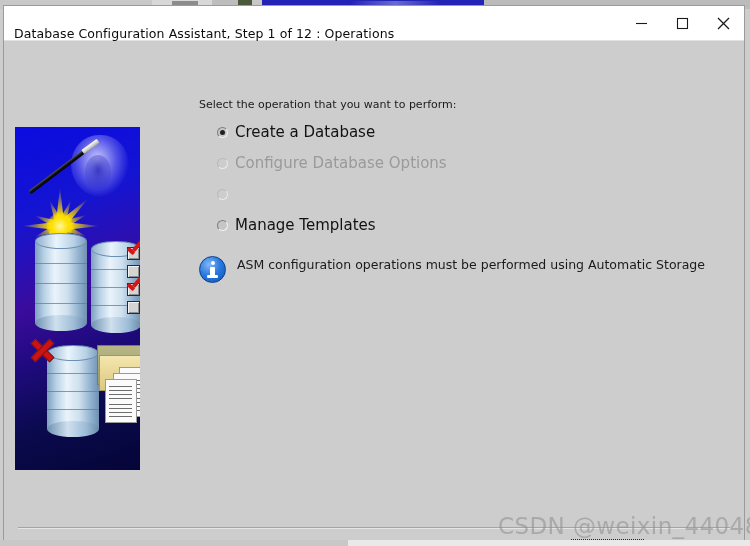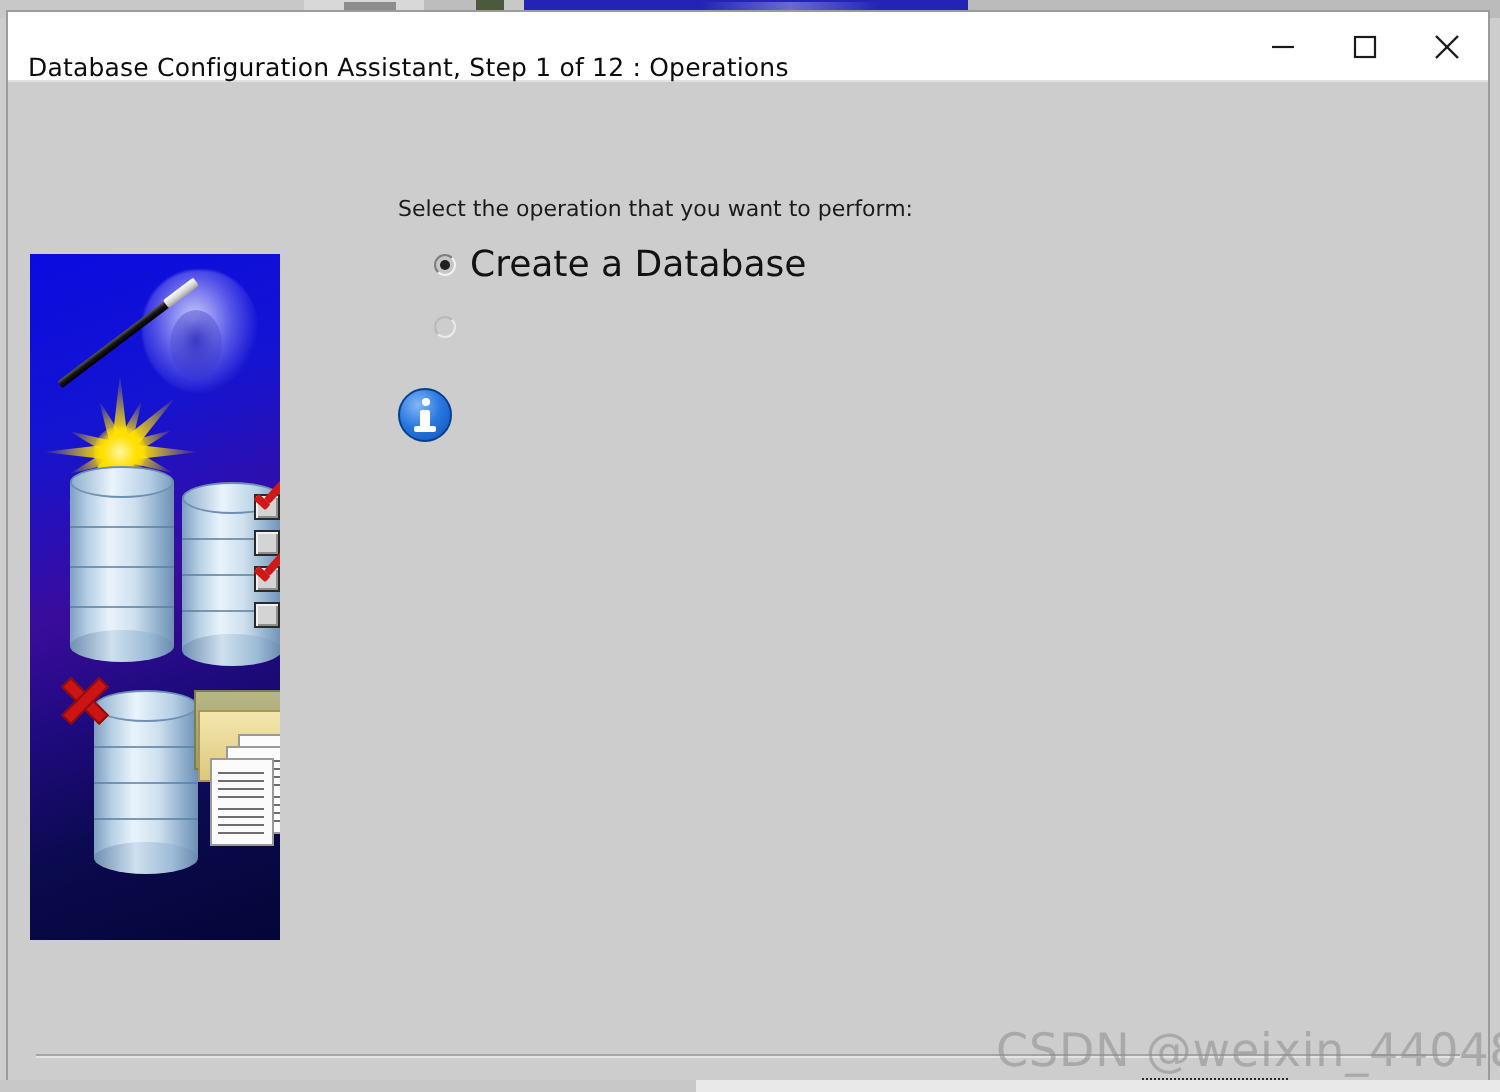--- a/index.html
+++ b/index.html
@@ -331,21 +331,21 @@
   .radio-row.checked .radio-mark:after {
     content: "";
     position: absolute;
     left: 2px; top: 2px;
     width: 5px; height: 5px;
     border-radius: 50%;
     background: #202020;
   }
   .radio-label {
     margin-left: 7px;
-    font-size: 18px;
+    font-size: 15px;
     color: #121212;
     font-family: "DejaVu Sans", sans-serif;
   }
   .radio-row.disabled .radio-label { color: #9a9a9a; }
 
   
   #info {
     display: flex;
     margin-top: 22px;
     margin-left: 0px;
@@ -617,33 +617,42 @@
       </div>
 
       <div id="content">
         <div id="prompt">Select the operation that you want to perform:</div>
 
         <div class="radio-row checked">
           <span class="radio-mark"></span>
           <span class="radio-label">Create a Database</span>
         </div>
 
-
         <div class="radio-row disabled">
           <span class="radio-mark"></span>
-        </div>
-
+          <span class="radio-label">Configure Database Options</span>
+        </div>
+
+        <div class="radio-row disabled">
+          <span class="radio-mark"></span>
+        </div>
+
+        <div class="radio-row">
+          <span class="radio-mark"></span>
+          <span class="radio-label">Manage Templates</span>
+        </div>
 
         <div id="info">
           <div id="info-icon">
             <span class="i-dot"></span>
             <span class="i-stem"></span>
             <span class="i-base"></span>
           </div>
           <div id="info-text">
+            <div>ASM configuration operations must be performed using Automatic Storage</div>
           </div>
         </div>
       </div>
 
       <div id="sep"></div>
 
       <div id="footer">
         <div class="mbtn" id="btn-cancel">
           
         </div>

